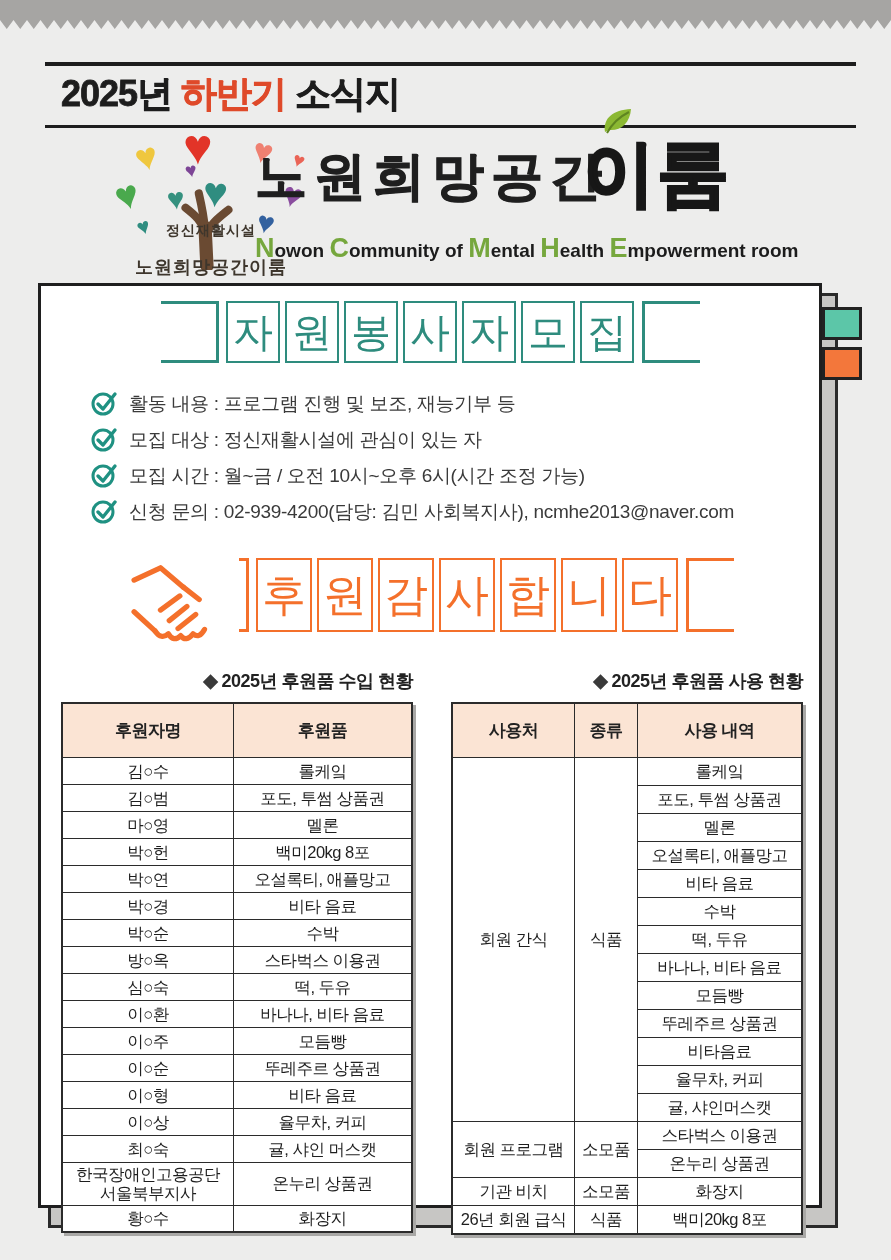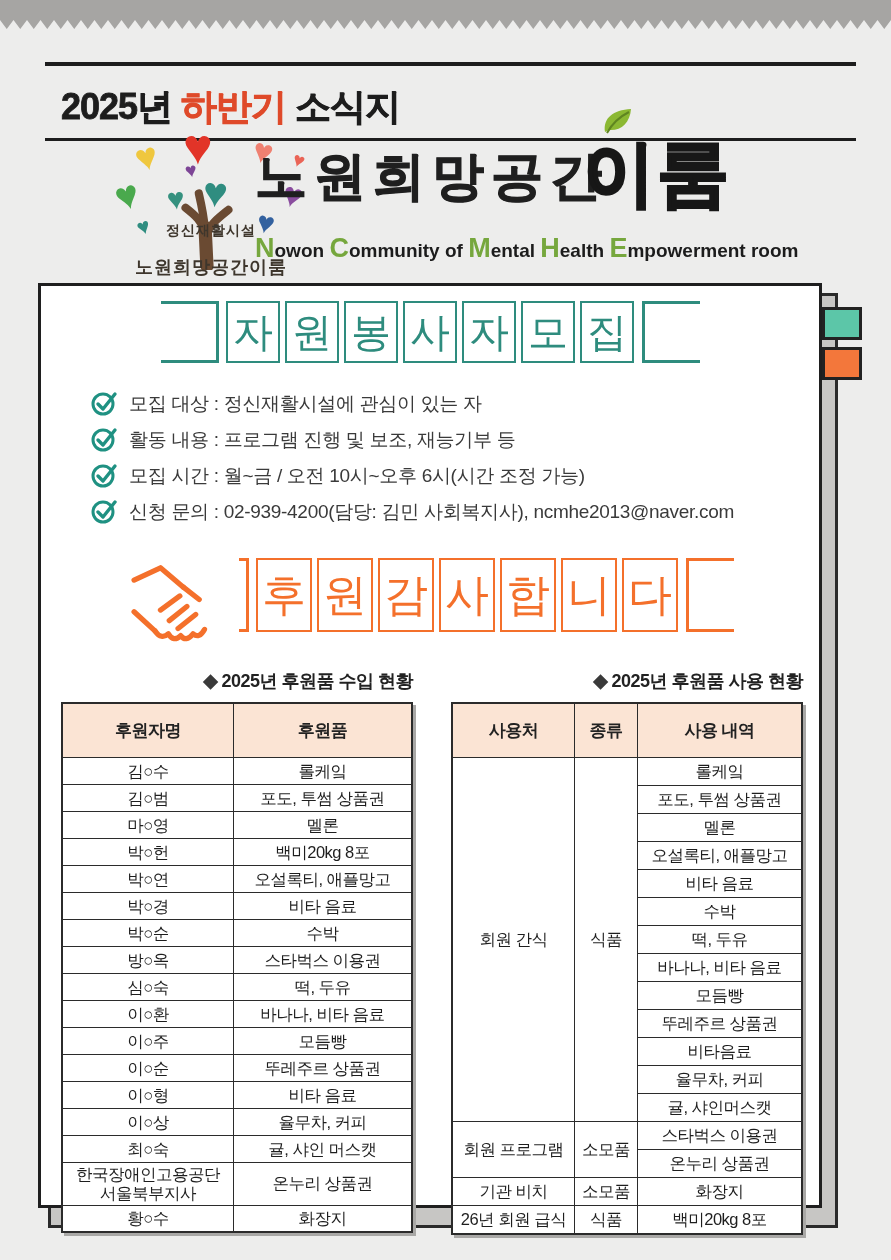--- a/index.html
+++ b/index.html
@@ -11,21 +11,21 @@
     color:#222;
   }
   
   #zigzag { position:absolute; top:0; left:0; width:891px; height:30px; background:#a6a5a3; }
 
   
   #header { position:absolute; left:45px; top:62px; width:811px; }
   #header .hline-top { height:4px; background:#1d1d1d; }
   #header .hline-bot { height:3px; background:#1d1d1d; }
   #header .title {
-    padding:17px 0 6px 16px; font-size:36px; font-weight:800; letter-spacing:-1px;
+    padding:4px 0 6px 16px; font-size:36px; font-weight:800; letter-spacing:-1px;
     color:#1d1d1d; -webkit-text-stroke:0.8px #1d1d1d;
   }
   #header .accent { color:#df4a2a; -webkit-text-stroke:0.8px #df4a2a; }
 
   
   #logo { position:absolute; left:105px; top:120px; width:700px; height:152px; }
   #tree { position:absolute; left:0; top:0; width:212px; height:150px; }
   .heart { position:absolute; line-height:1; display:block; }
   #trunk { position:absolute; left:62px; top:48px; }
   #tree-caption { position:absolute; left:-12px; top:102px; width:236px; text-align:center; color:#3e362c; }
@@ -155,28 +155,28 @@
       </div>
     <div class="rail rail-right"></div>
   </div>
 
   <div id="checklist">
       <div class="check-item">
         <svg width="27" height="27" viewBox="0 0 27 27">
     <circle cx="12" cy="14" r="10" fill="none" stroke="#1f9182" stroke-width="3"></circle>
     <path d="M7 14 L12 19 L24 4" fill="none" stroke="#1f9182" stroke-width="3.4" stroke-linecap="round" stroke-linejoin="round"></path>
   </svg>
-        <span>모집 대상 : 정신재활시설에 관심이 있는 자</span>
+        <span>활동 내용 : 프로그램 진행 및 보조, 재능기부 등</span>
       </div>
       <div class="check-item">
         <svg width="27" height="27" viewBox="0 0 27 27">
     <circle cx="12" cy="14" r="10" fill="none" stroke="#1f9182" stroke-width="3"></circle>
     <path d="M7 14 L12 19 L24 4" fill="none" stroke="#1f9182" stroke-width="3.4" stroke-linecap="round" stroke-linejoin="round"></path>
   </svg>
-        <span>활동 내용 : 프로그램 진행 및 보조, 재능기부 등</span>
+        <span>모집 대상 : 정신재활시설에 관심이 있는 자</span>
       </div>
       <div class="check-item">
         <svg width="27" height="27" viewBox="0 0 27 27">
     <circle cx="12" cy="14" r="10" fill="none" stroke="#1f9182" stroke-width="3"></circle>
     <path d="M7 14 L12 19 L24 4" fill="none" stroke="#1f9182" stroke-width="3.4" stroke-linecap="round" stroke-linejoin="round"></path>
   </svg>
         <span>모집 시간 : 월~금 / 오전 10시~오후 6시(시간 조정 가능)</span>
       </div>
       <div class="check-item">
         <svg width="27" height="27" viewBox="0 0 27 27">

